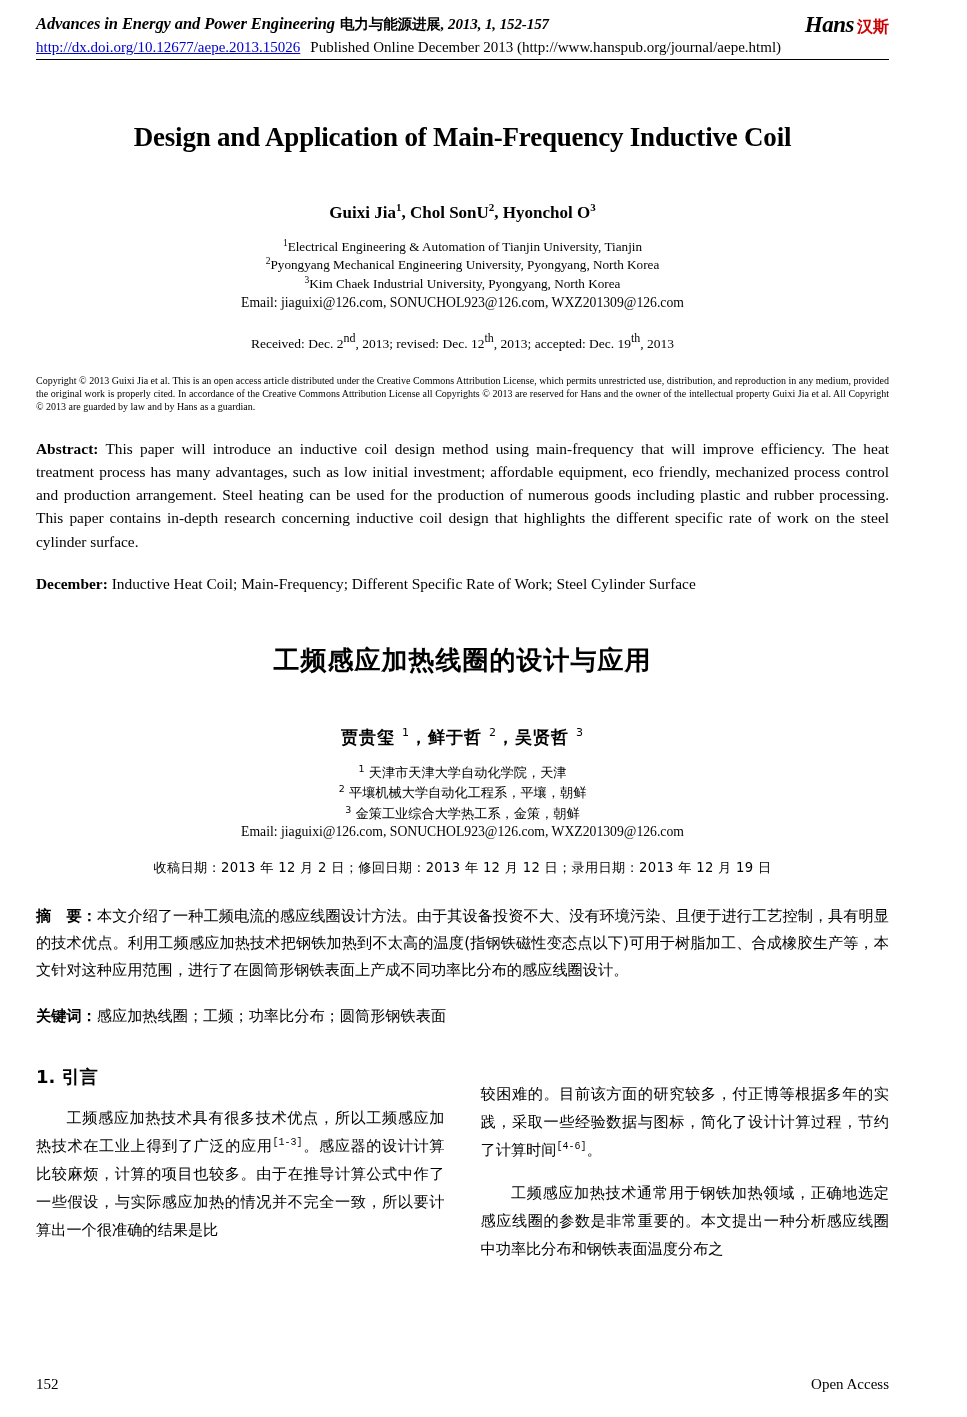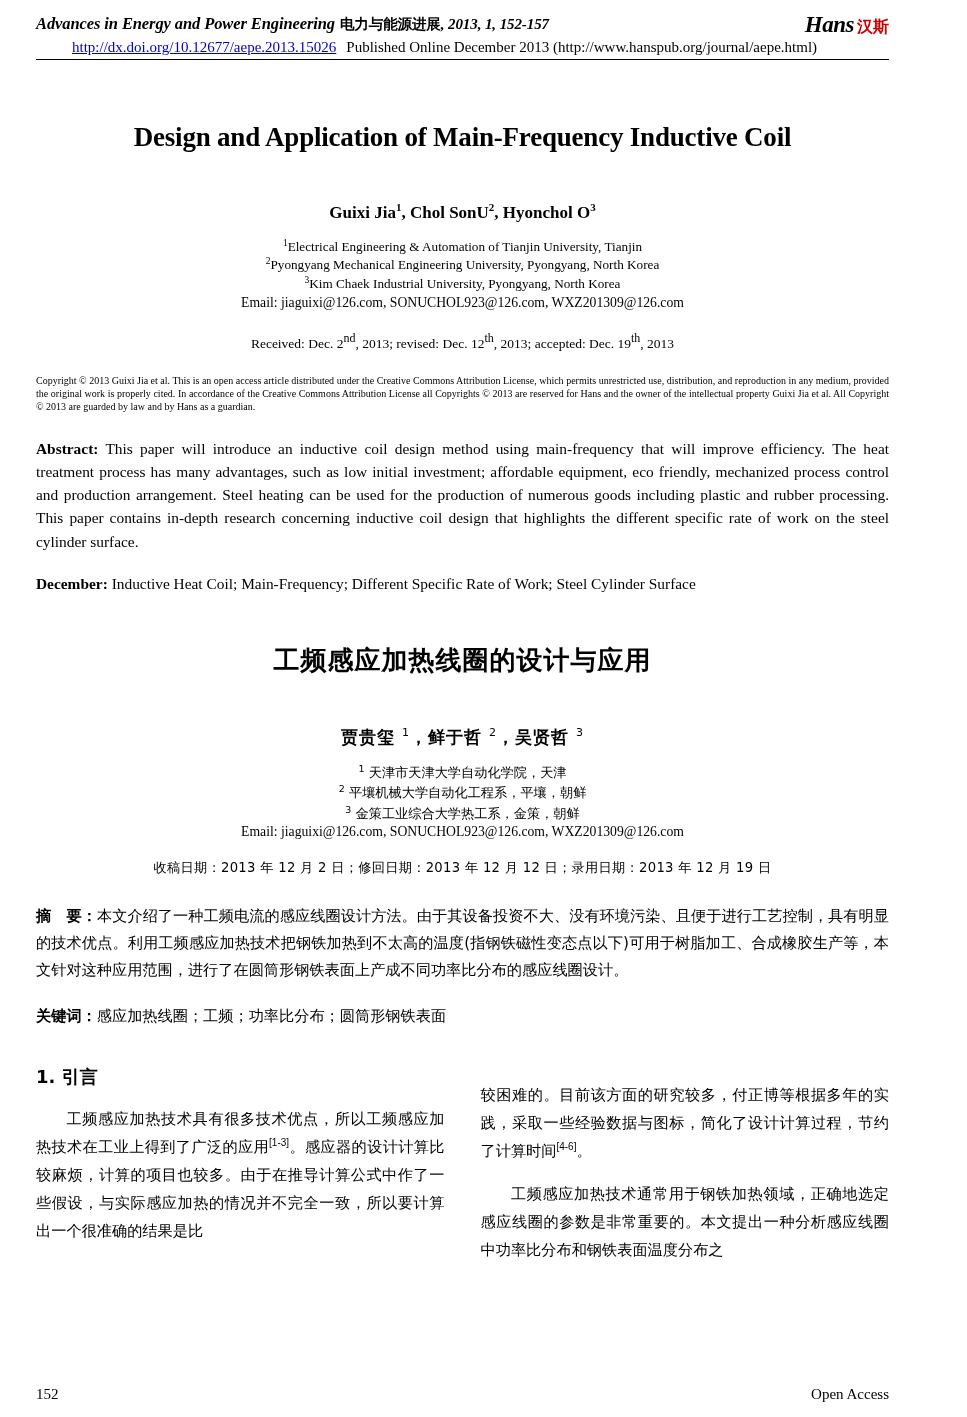--- a/index.html
+++ b/index.html
@@ -63,21 +63,20 @@
     font-family: "DejaVu Sans", sans-serif;
     font-weight: bold;
     font-size: 16px;
   }
   .hdr-row2 {
     margin-top: 1px;
     font-size: 15px;
     display: flex;
     align-items: baseline;
     gap: 10px;
-    margin-left: 36px;
   }
   .doi-link {
     color: #0000cc;
     text-decoration: underline;
     font-size: 15px;
     font-family: "Liberation Serif", serif;
   }
   .pub-online { font-size: 15px; }
   .rule {
     border: 0;
@@ -202,34 +201,34 @@
     display: flex;
     gap: 36px;
   }
   .col { width: 428px; }
   .sec-head {
     font-family: "DejaVu Sans", sans-serif;
     font-weight: bold;
     font-size: 18px;
   }
   .body-p {
-    font-family: Liberation Sans, sans-serif;
+    font-family: Liberation Mono, monospace;
     font-size: 15.2px;
     line-height: 1.85;
     text-align: justify;
     text-indent: 2em;
   }
   .body-p sup { font-size: 10px; }
 
   
   .footer {
     position: absolute;
     left: 36px;
     right: 36px;
-    bottom: 14px;
+    bottom: 24px;
     display: flex;
     justify-content: space-between;
     font-size: 15px;
     font-family: "Liberation Serif", serif;
   }
 </style>
 </head>
 <body>
 
 <div class="page">

